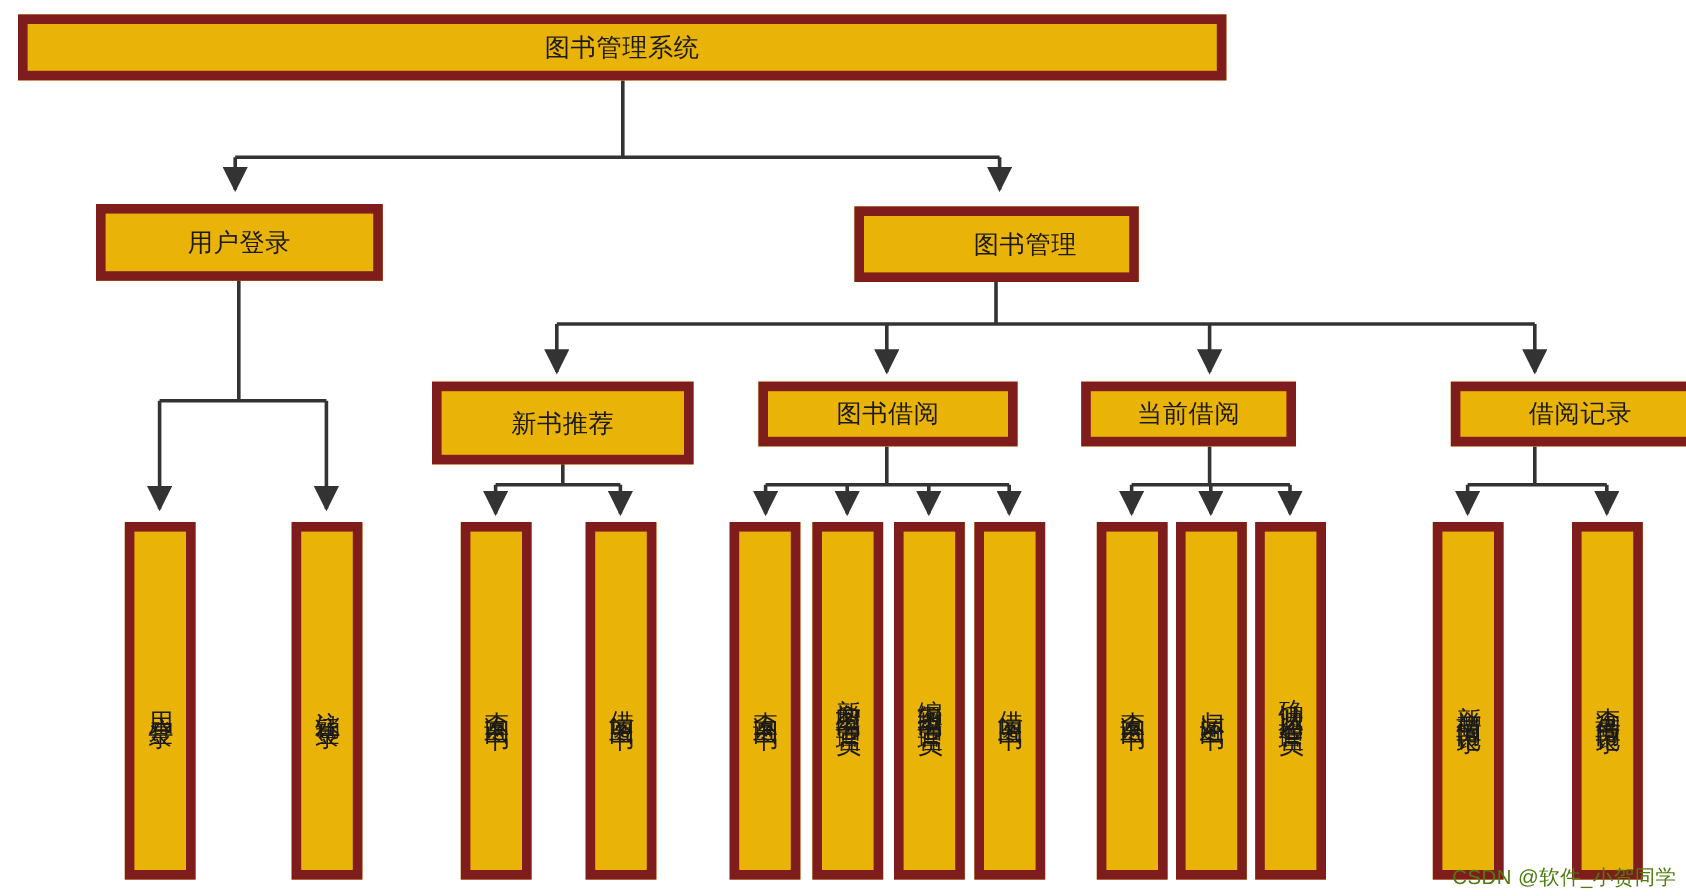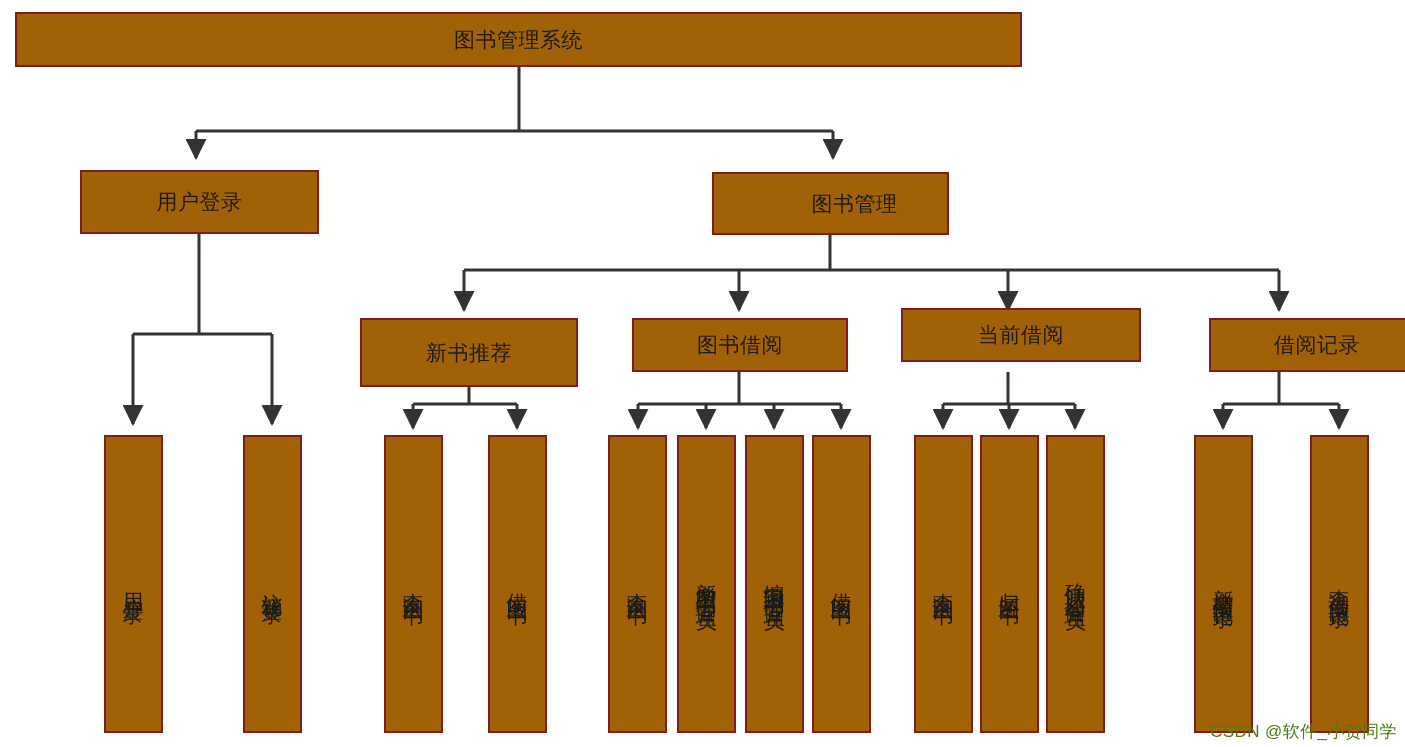--- a/index.html
+++ b/index.html
@@ -21,22 +21,22 @@
     position: absolute;
     left: 0;
     top: 0;
     width: 1405px;
     height: 747px;
     pointer-events: none;
   }
   .node {
     position: absolute;
     box-sizing: border-box;
-    border: 2px solid #7f1d1d;
-    background: #a16207;
+    border: 8px solid #7f1d1d;
+    background: #eab308;
     display: flex;
     align-items: center;
     justify-content: center;
     color: #1a1a1a;
   }
   .node-h {
     font-size: 21px;
     letter-spacing: 0.5px;
     white-space: nowrap;
   }
@@ -119,21 +119,21 @@
     </g>
   </svg>
 
   <div class="node node-h" id="root-node">图书管理系统</div>
 
   <div class="node node-h" style="left:80px;  top:170px; width:239px; height:64px;">用户登录</div>
   <div class="node node-h" style="left:712px; top:172px; width:237px; height:63px;padding-left:48px;">图书管理</div>
 
   <div class="node node-h" style="left:360px;  top:318px; width:218px; height:69px;">新书推荐</div>
   <div class="node node-h" style="left:632px;  top:318px; width:216px; height:54px;text-align:right;">图书借阅</div>
-  <div class="node node-h" style="left:901px;  top:308px; width:240px; height:54px;">当前借阅</div>
+  <div class="node node-h" style="left:901px;  top:318px; width:179px; height:54px;">当前借阅</div>
   <div class="node node-h" style="left:1171px; top:318px; width:216px; height:54px;margin-left:38px;">借阅记录</div>
 
   <div class="node node-v" style="left:104px; top:435px; width:59px; height:298px;">用户登录</div>
   <div class="node node-v" style="left:243px; top:435px; width:59px; height:298px;">注销登录</div>
 
   <div class="node node-v" style="left:384px; top:435px; width:59px; height:298px;">查询图书</div>
   <div class="node node-v" style="left:488px; top:435px; width:59px; height:298px;">借阅图书</div>
 
   <div class="node node-v" style="left:608px; top:435px; width:59px; height:298px;">查询图书</div>
   <div class="node node-v" style="left:677px; top:435px; width:59px; height:298px;">新增图书（管理员）</div>

